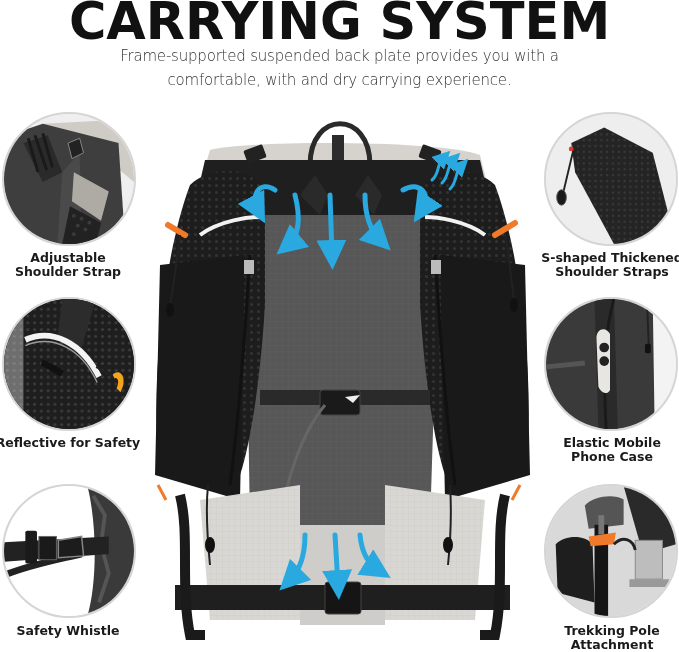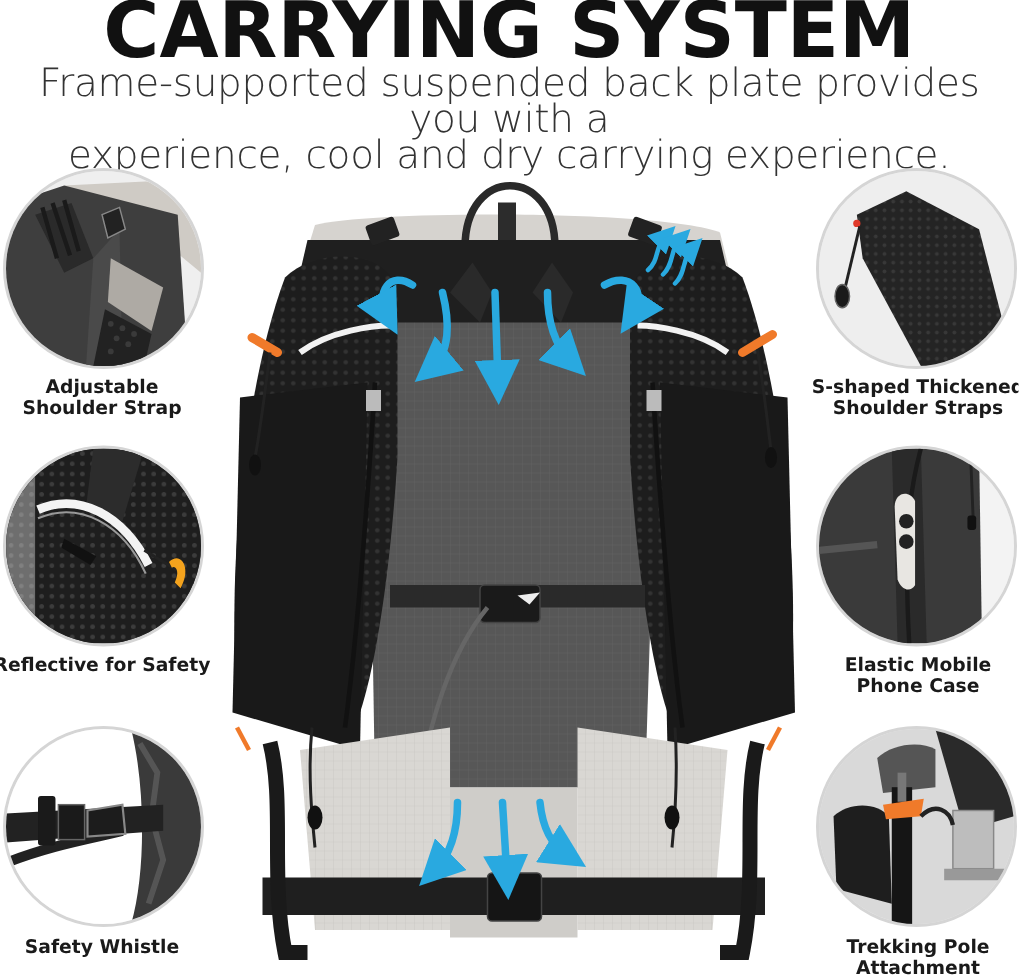--- a/index.html
+++ b/index.html
@@ -8,21 +8,21 @@
 
     .title {
       position: absolute; left: 0; top: -9px; width: 679px; text-align: center;
       font-family: "DejaVu Sans", sans-serif; font-weight: bold;
       font-size: 52px; letter-spacing: 0px; color: #111;
       transform: scaleX(0.98);
     }
     .subtitle {
       position: absolute; left: 0; top: 44px; width: 679px; text-align: center;
       font-family: "DejaVu Sans", sans-serif; font-weight: 300;
-      font-size: 26px; line-height: 24px; color: #333;
+      font-size: 15px; line-height: 24px; color: #333;
       letter-spacing: -0.2px;
     }
     .circle {
       position: absolute; width: 134px; height: 134px; border-radius: 50%;
       border: 2px solid #d5d5d5; overflow: hidden; background: #e9e9e9;
     }
     .circle svg { width: 100%; height: 100%; display: block; }
     .label {
       position: absolute; width: 170px; text-align: center;
       font-family: "DejaVu Sans", sans-serif; font-weight: bold;
@@ -31,21 +31,21 @@
 
     .backpack { position: absolute; left: 150px; top: 105px; width: 385px; height: 545px; }
     .backpack svg { width: 100%; height: 100%; display: block; }
   </style>
 </head>
 <body>
 
 <div class="title">CARRYING SYSTEM</div>
 <div class="subtitle">
   <div>Frame-supported suspended back plate provides you with a</div>
-  <div>experience, cool and dry carrying experience.</div>
+  <div>comfortable, with and dry carrying experience.</div>
 </div>
 
 <div class="circle" style="left:2px; top:112px;">
   <svg viewBox="0 0 134 134">
     <rect width="134" height="134" fill="#efefef"></rect>
     <path d="M40 10 L120 6 L134 40 L134 70 L110 50 Z" fill="#cfcbc5"></path>
     <path d="M10 20 L40 10 L118 30 L125 134 L0 134 L0 40 Z" fill="#3e3e3e"></path>
     <path d="M20 30 L45 22 L60 60 L40 70 Z" fill="#2a2a2a"></path>
     <path d="M25 25 L35 60 M32 22 L44 58 M40 20 L50 55" stroke="#1a1a1a" stroke-width="3"></path>
     <path d="M60 60 L78 40 L80 134 L55 134 Z" fill="#4a4a4a"></path>

